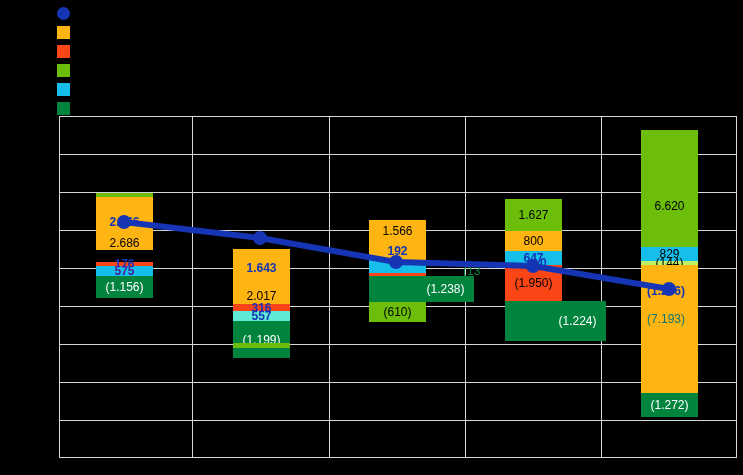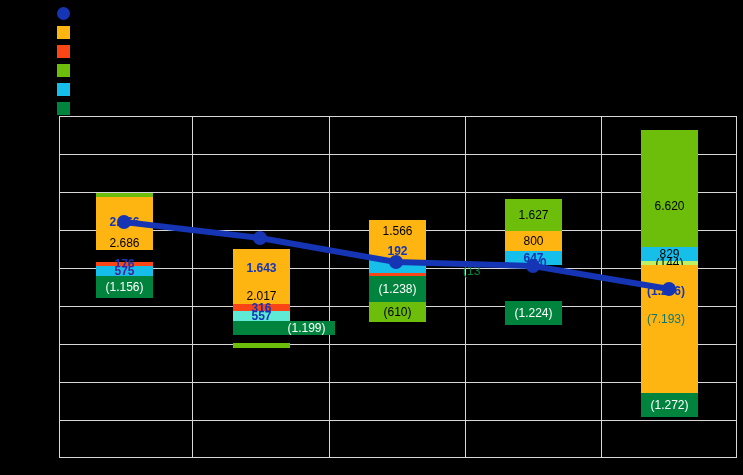--- a/index.html
+++ b/index.html
@@ -104,54 +104,57 @@
       </div>
       <div class="seg" style="top:38px;height:17px;background:#FFB511;color:#000;">
         <span>2.017</span>
       </div>
       <div class="seg" style="top:55px;height:7px;background:#FA4616;color:#1535b5;font-weight:bold;">
         <span>316</span>
       </div>
       <div class="seg" style="top:62px;height:10px;background:#5eead4;color:#1535b5;font-weight:bold;">
         <span>557</span>
       </div>
-      <div class="seg" style="top:72px;height:14px;background:#00843D;color:#fff;padding-left:45px;">
+      <div class="seg" style="top:72px;height:37px;background:#00843D;color:#fff;">
         <span>(1.199)</span>
       </div>
       <div class="seg" style="top:94px;height:5px;background:#6CBE0A;"></div>
     </div>
 
     <div class="bar" style="left:310px;top:104px;width:57px;height:92px;text-decoration:underline;">
       <div class="seg" style="top:0;height:22px;background:#FFB511;color:#000;">
         <span>1.566</span>
       </div>
       <div class="seg" style="top:22px;height:18px;background:#FFB511;color:#1535b5;font-weight:bold;">
         <span>192</span>
       </div>
       <div class="seg" style="top:40px;height:13px;background:#16BEEA;"></div>
       <div class="seg" style="top:53px;height:3px;background:#FA4616;"></div>
-      <div class="seg" style="top:56px;height:26px;background:#00843D;color:#fff;">
+      <div class="seg" style="top:56px;height:26px;background:#00843D;color:#fff;padding-left:48px;">
         <span>(1.238)</span>
       </div>
       <div class="seg" style="top:82px;height:20px;background:#6CBE0A;color:#000;">
         <span>(610)</span>
       </div>
     </div>
 
     <div class="bar" style="left:446px;top:83px;width:57px;height:126px;">
       <div class="seg" style="top:0;height:32px;background:#6CBE0A;color:#000;">
         <span>1.627</span>
       </div>
       <div class="seg" style="top:32px;height:20px;background:#FFB511;color:#000;">
         <span>800</span>
       </div>
       <div class="seg" style="top:52px;height:14px;background:#16BEEA;color:#1535b5;font-weight:bold;">
         <span>647</span>
       </div>
-      <div class="seg" style="top:102px;height:24px;background:#00843D;color:#fff;">
+      <div class="seg" style="top:66px;height:36px;background:#FA4616;color:#000;">
+        <span>(1.950)</span>
+      </div>
+      <div class="seg" style="top:102px;height:40px;background:#00843D;color:#fff;padding-left:44px;">
         <span>(1.224)</span>
       </div>
     </div>
 
     <div class="bar" style="left:582px;top:14px;width:57px;height:290px;">
       <div class="seg" style="top:0;height:151px;background:#6CBE0A;color:#000;">
         <span>6.620</span>
       </div>
       <div class="seg" style="top:117px;height:14px;background:#16BEEA;color:#000;">
         <span>829</span>

